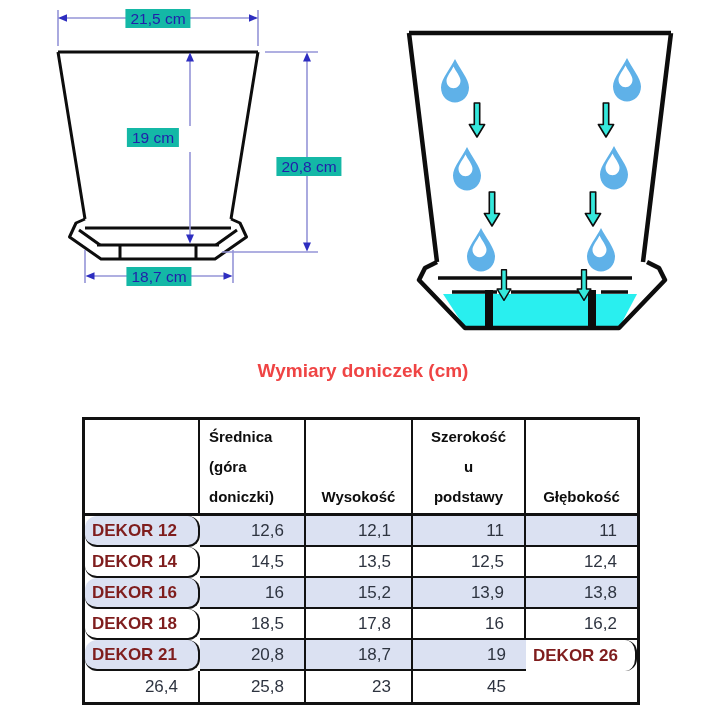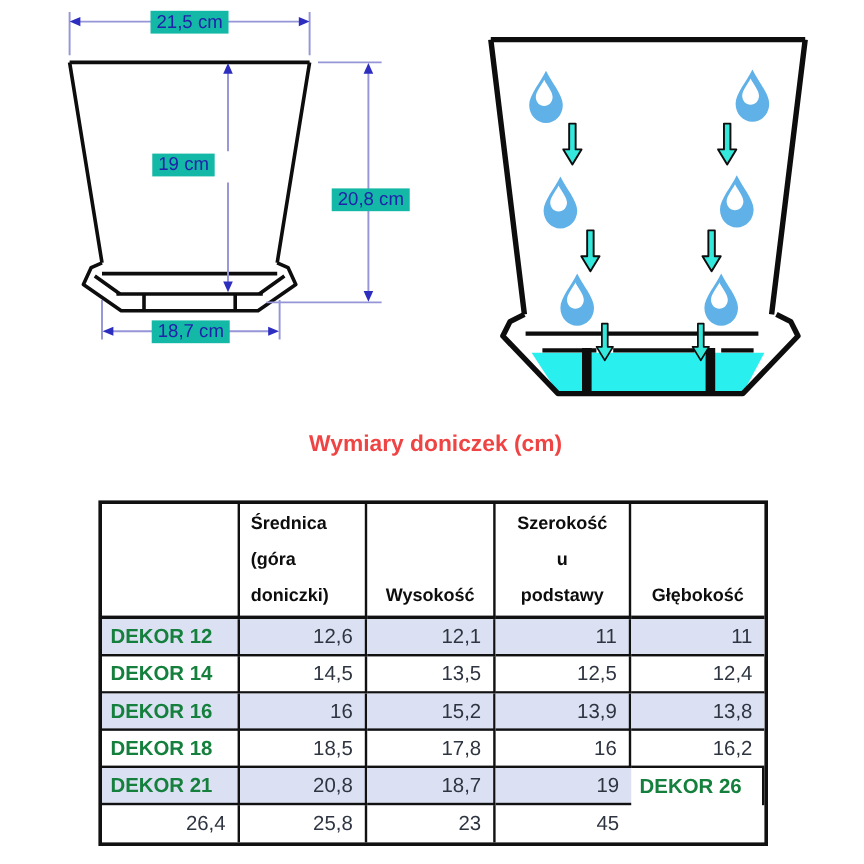--- a/index.html
+++ b/index.html
@@ -34,22 +34,22 @@
     box-sizing:border-box;border-right:2px solid #111111;border-bottom:2px solid #111111;
     display:flex;overflow:hidden;
   }
   .cell.c4{border-right:none;}
   .cell.th{border-bottom:3px solid #111111;flex-direction:column;justify-content:flex-end;
     font-weight:bold;font-size:15px;color:#0d0d0d;line-height:30px;padding-bottom:1px;}
   .cell.th.left{align-items:flex-start;padding-left:9px;}
   .cell.th.center{align-items:center;text-align:center;}
   .cell.th .hline{width:100%;}
   .cell.td{align-items:center;font-size:17px;}
-  .cell.td.label{font-weight:bold;color:#15803d;padding-left:7px;}
-  .cell.td.num{justify-content:flex-end;padding-right:10px;color:#2e3440;}
+  .cell.td.label{font-weight:bold;color:#7f1d1d;padding-left:7px;border-radius:12px;}
+  .cell.td.num{justify-content:flex-end;padding-right:20px;color:#2e3440;}
   .cell.td.shaded{background:#dbe1f2;}
   .cell.lastrow{border-bottom:none;}
 
   
   .pot{stroke:#0d0d0d;stroke-width:3;fill:none;stroke-linejoin:round;}
   .pot2{stroke:#0d0d0d;stroke-width:4.5;fill:none;stroke-linejoin:round;}
   .pot2thin{stroke:#0d0d0d;stroke-width:3.5;fill:none;}
   .dimline{stroke:#9595d8;stroke-width:1.6;fill:none;}
   .dimhead{fill:#2d2dc0;stroke:none;}
   .drop{fill:#5fb1e8;stroke:none;}

